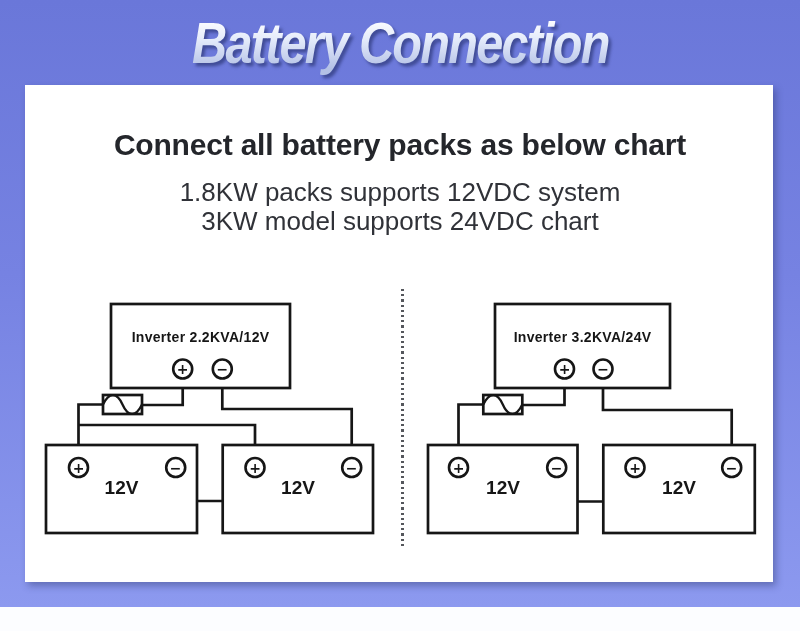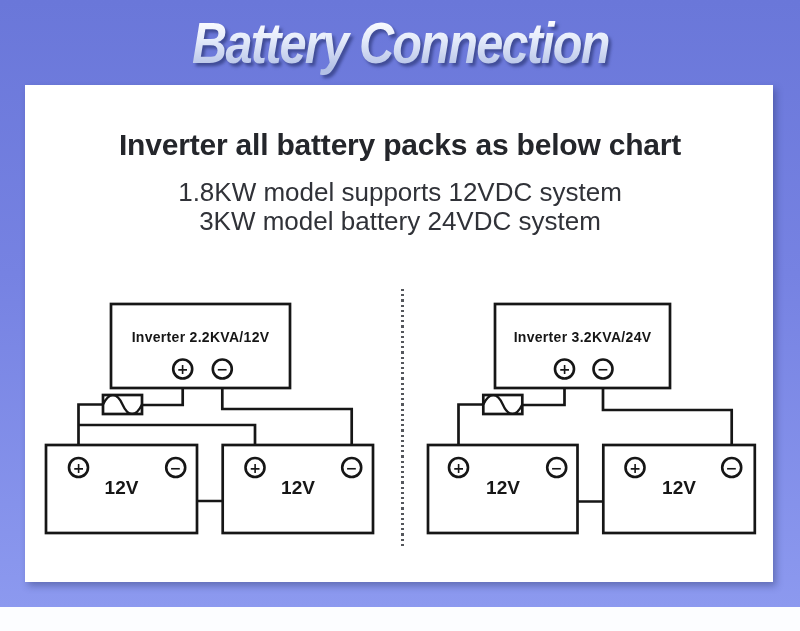--- a/index.html
+++ b/index.html
@@ -68,23 +68,23 @@
 
 <div class="band"></div>
 <div class="footer-strip"></div>
 
 <div class="title-row">
   <span class="main-title">Battery Connection</span>
 </div>
 
 <div class="card"></div>
 
-<div class="heading">Inverter all battery packs as below chart</div>
-<div class="subline l1">1.8KW model supports 12VDC system</div>
-<div class="subline l2">3KW model battery 24VDC system</div>
+<div class="heading">Connect all battery packs as below chart</div>
+<div class="subline l1">1.8KW packs supports 12VDC system</div>
+<div class="subline l2">3KW model supports 24VDC chart</div>
 
 <svg class="diagram left" viewBox="0 0 340 256">
 
   <path class="wire" d="M142.7 88.5 V115 H102"></path>
   <path class="wire" d="M63 114.5 H38.5 V168"></path>
   <path class="wire" d="M38.5 135 H215 V168"></path>
   <path class="wire" d="M182.3 88.5 V119 H311.7 V168"></path>
   <path class="wire" d="M135.7 187 V211 H311.7 V187"></path>
 
   <rect class="box" x="71" y="14" width="179" height="84"></rect>

